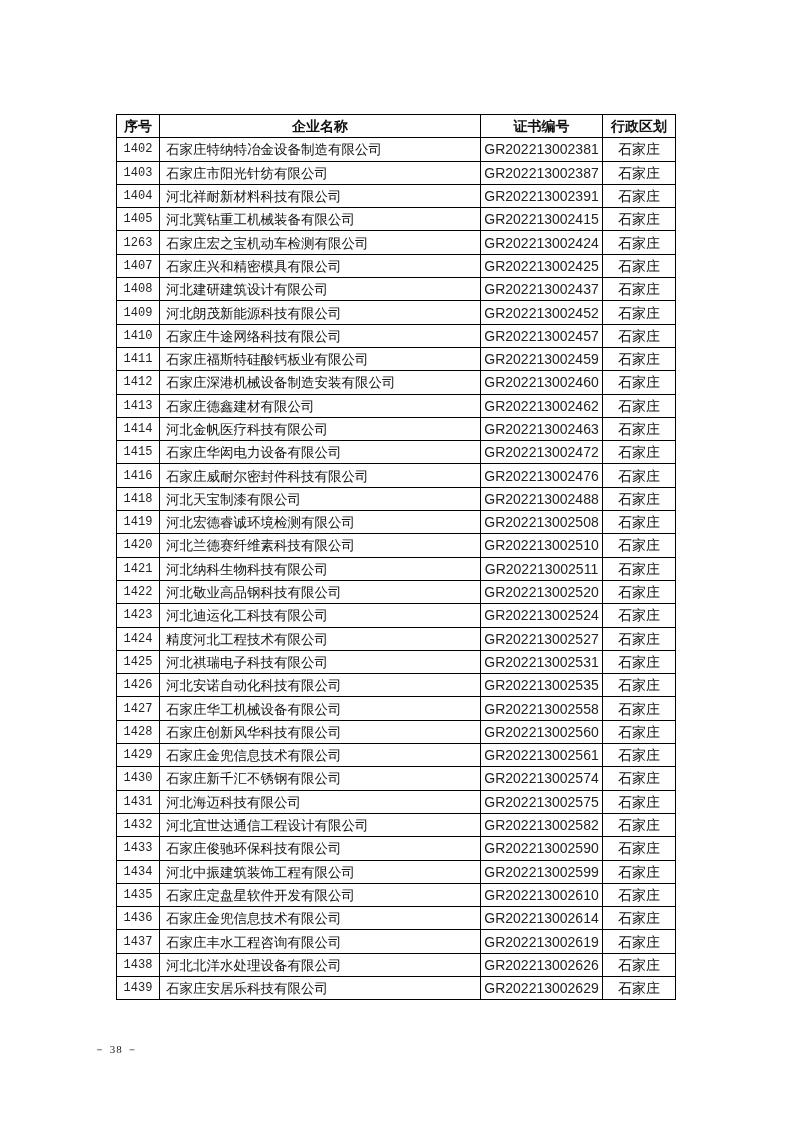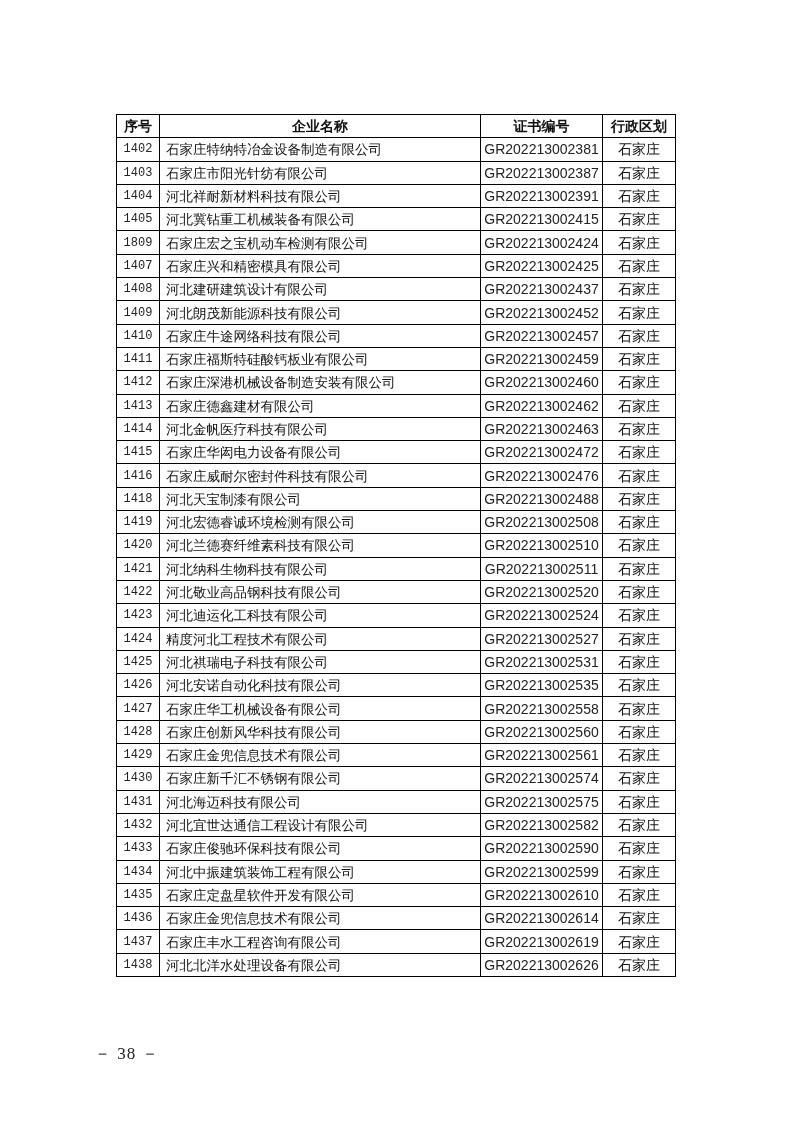--- a/index.html
+++ b/index.html
@@ -63,21 +63,21 @@
     td.region {
       font-size: 14px;
       text-align: center;
       color: #111;
     }
     .page-number {
       position: absolute;
       left: 94px;
       top: 1042px;
       font-family: "Liberation Serif", serif;
-      font-size: 17px;
+      font-size: 11px;
       color: #222;
       letter-spacing: 1px;
     }
   </style>
 </head>
 <body>
 
 <table class="page-table">
   <colgroup>
     <col class="col-seq">
@@ -112,21 +112,21 @@
         <td class="cert">GR202213002391</td>
         <td class="region">石家庄</td>
       </tr>
       <tr>
         <td class="seq">1405</td>
         <td class="name">河北冀钻重工机械装备有限公司</td>
         <td class="cert">GR202213002415</td>
         <td class="region">石家庄</td>
       </tr>
       <tr>
-        <td class="seq">1809</td>
+        <td class="seq">1263</td>
         <td class="name">石家庄宏之宝机动车检测有限公司</td>
         <td class="cert">GR202213002424</td>
         <td class="region">石家庄</td>
       </tr>
       <tr>
         <td class="seq">1407</td>
         <td class="name">石家庄兴和精密模具有限公司</td>
         <td class="cert">GR202213002425</td>
         <td class="region">石家庄</td>
       </tr>
@@ -301,18 +301,24 @@
       <tr>
         <td class="seq">1437</td>
         <td class="name">石家庄丰水工程咨询有限公司</td>
         <td class="cert">GR202213002619</td>
         <td class="region">石家庄</td>
       </tr>
       <tr>
         <td class="seq">1438</td>
         <td class="name">河北北洋水处理设备有限公司</td>
         <td class="cert">GR202213002626</td>
+        <td class="region">石家庄</td>
+      </tr>
+      <tr>
+        <td class="seq">1439</td>
+        <td class="name">石家庄安居乐科技有限公司</td>
+        <td class="cert">GR202213002629</td>
         <td class="region">石家庄</td>
       </tr>
     </tbody>
 </table>
 
 <div class="page-number">－ 38 －</div>
 
 </body></html>

